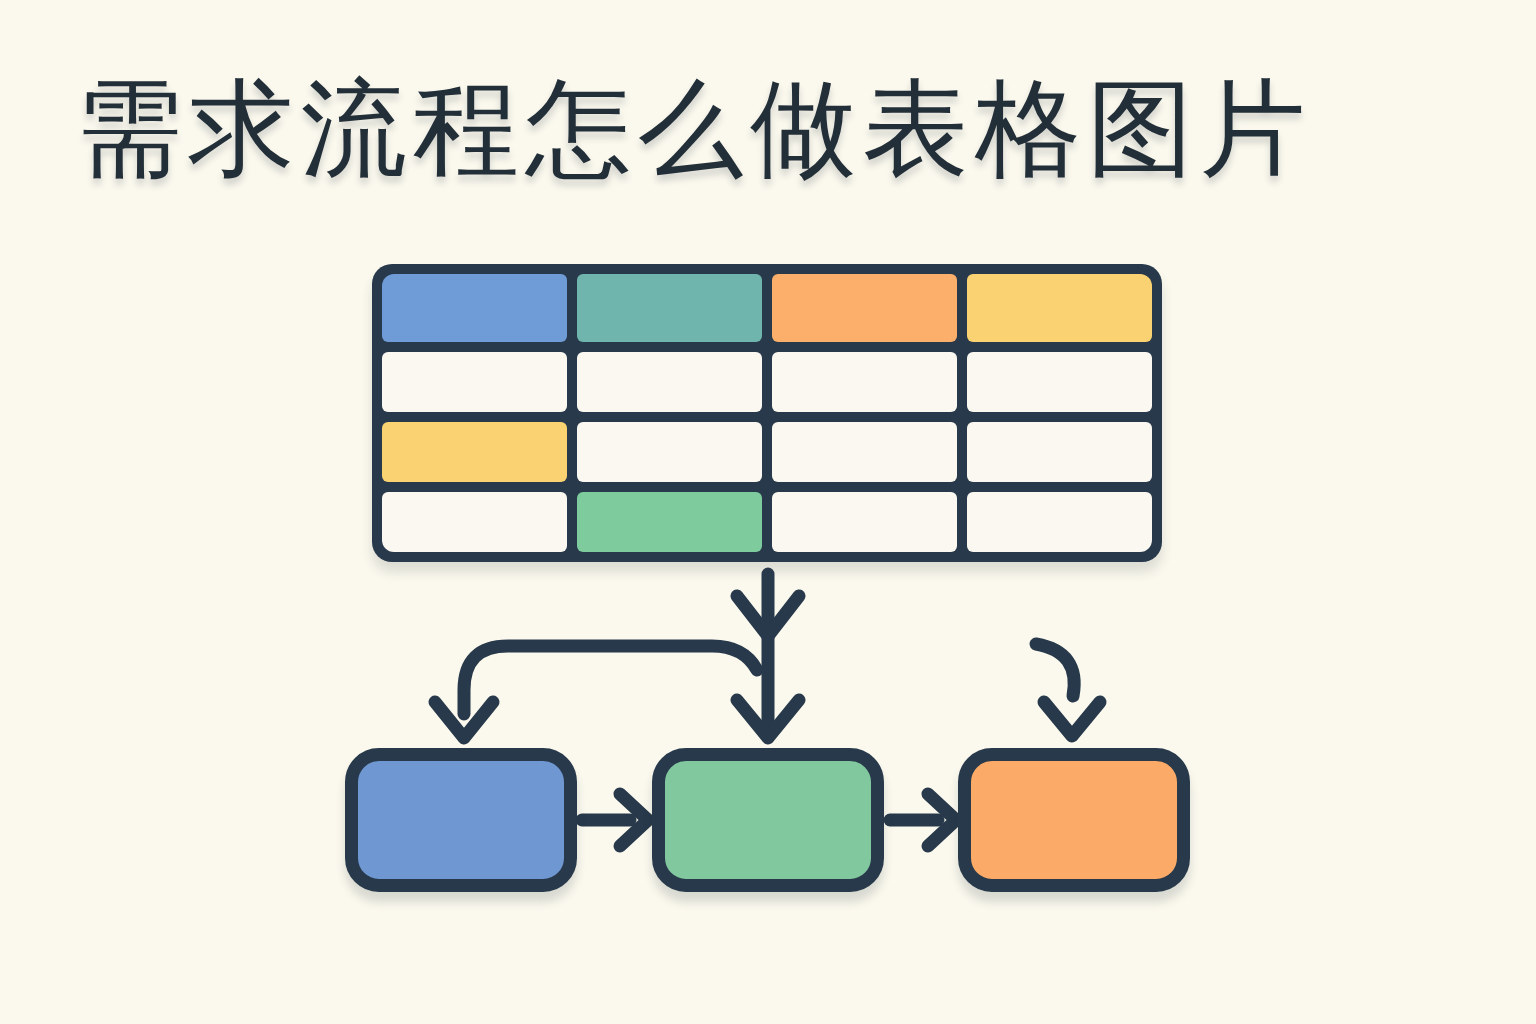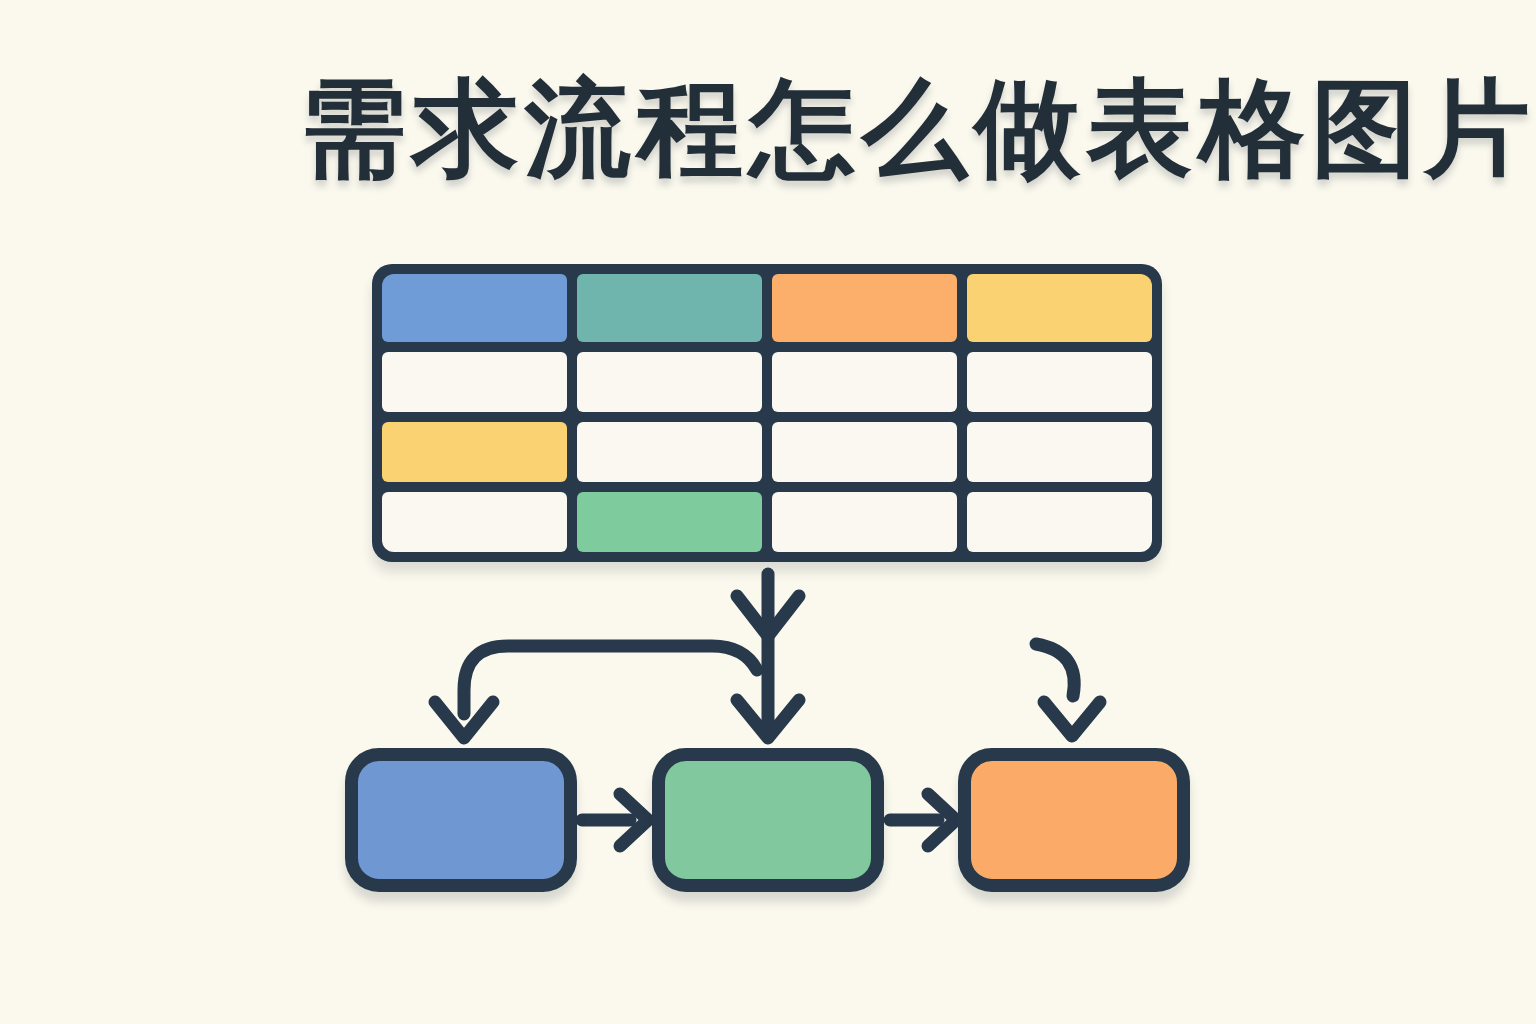--- a/index.html
+++ b/index.html
@@ -7,22 +7,22 @@
     width:1536px;height:1024px;
     background:var(--background,#fbf9ee);
     font-family:"Liberation Sans","DejaVu Sans",sans-serif;
     overflow:hidden;position:relative;
   }
   .canvas{position:absolute;inset:0;}
 
   
   .title{
     position:absolute;top:66px;left:76px;right:0;
-    margin:0;text-align:right;
-    font-size:106px;line-height:1.18;font-weight:700;
+    margin:0;text-align:left;
+    font-size:106px;line-height:1.18;font-weight:400;
     letter-spacing:0.06em;
     color:var(--title-ink,#232f38);
     text-shadow:0 6px 7px rgba(40,52,64,0.20);
     white-space:nowrap;
   }
 
   
   .demo-table{
     position:absolute;left:372px;top:264px;
     width:790px;height:298px;box-sizing:border-box;

